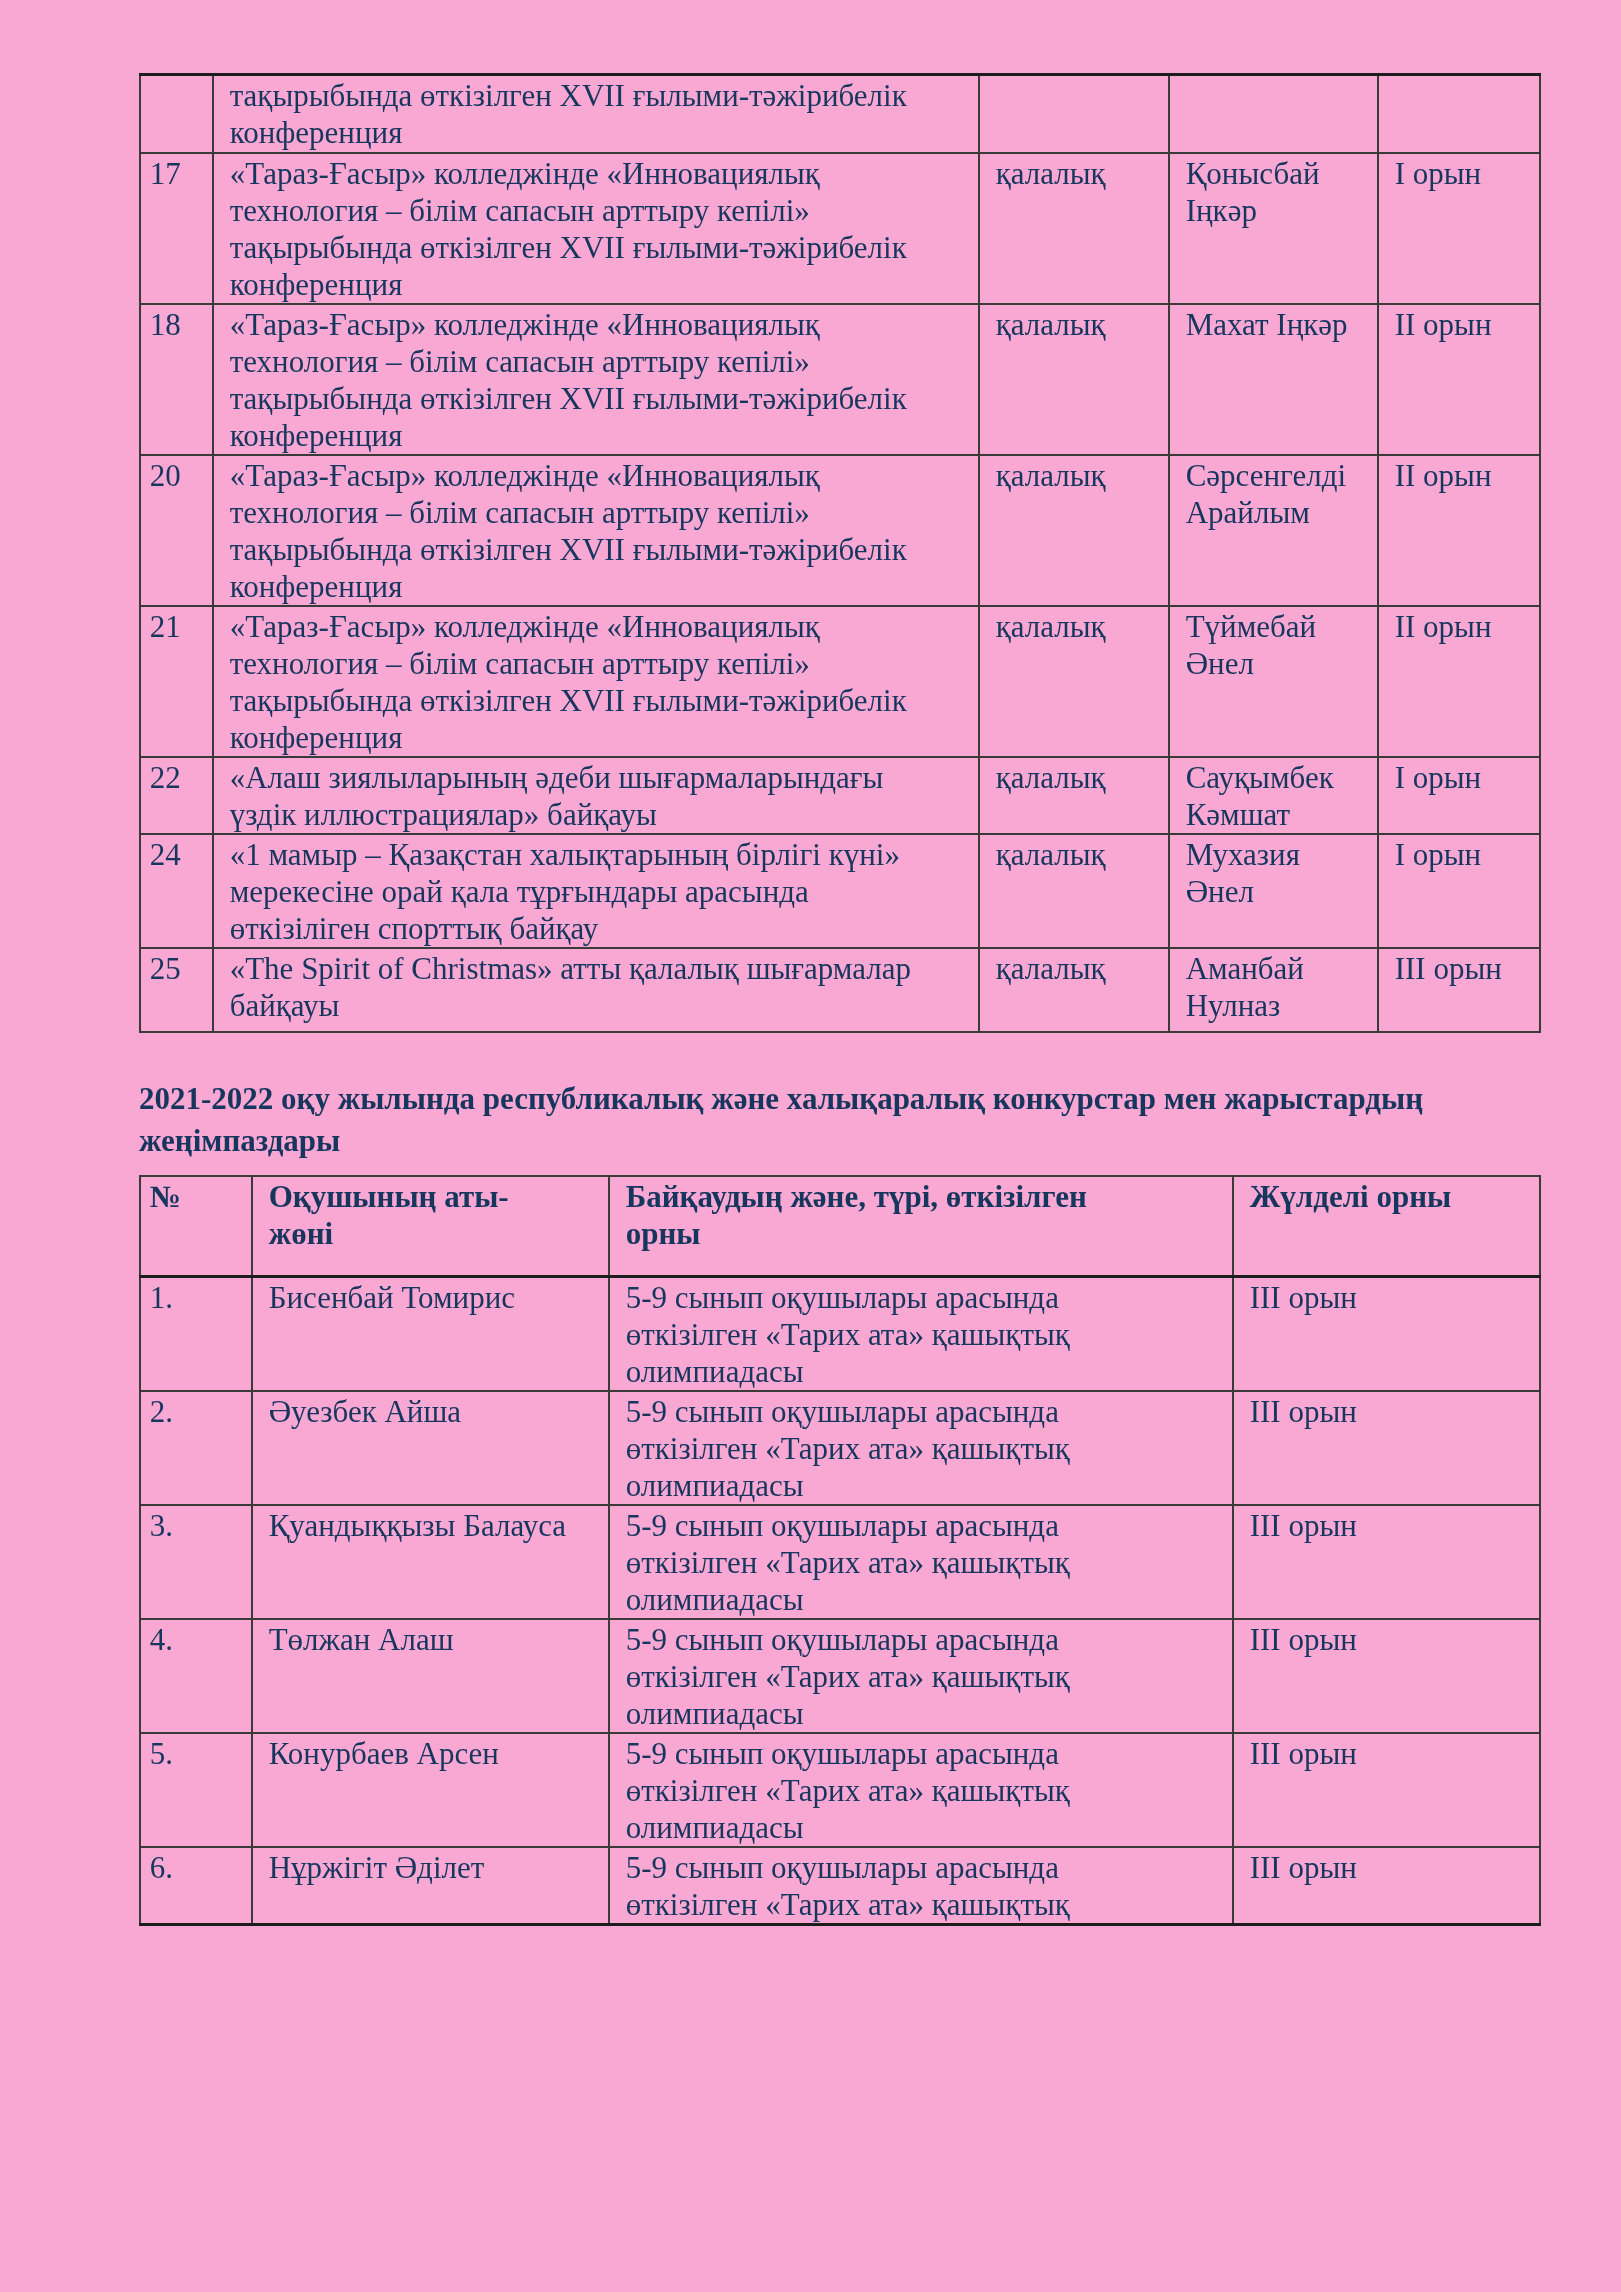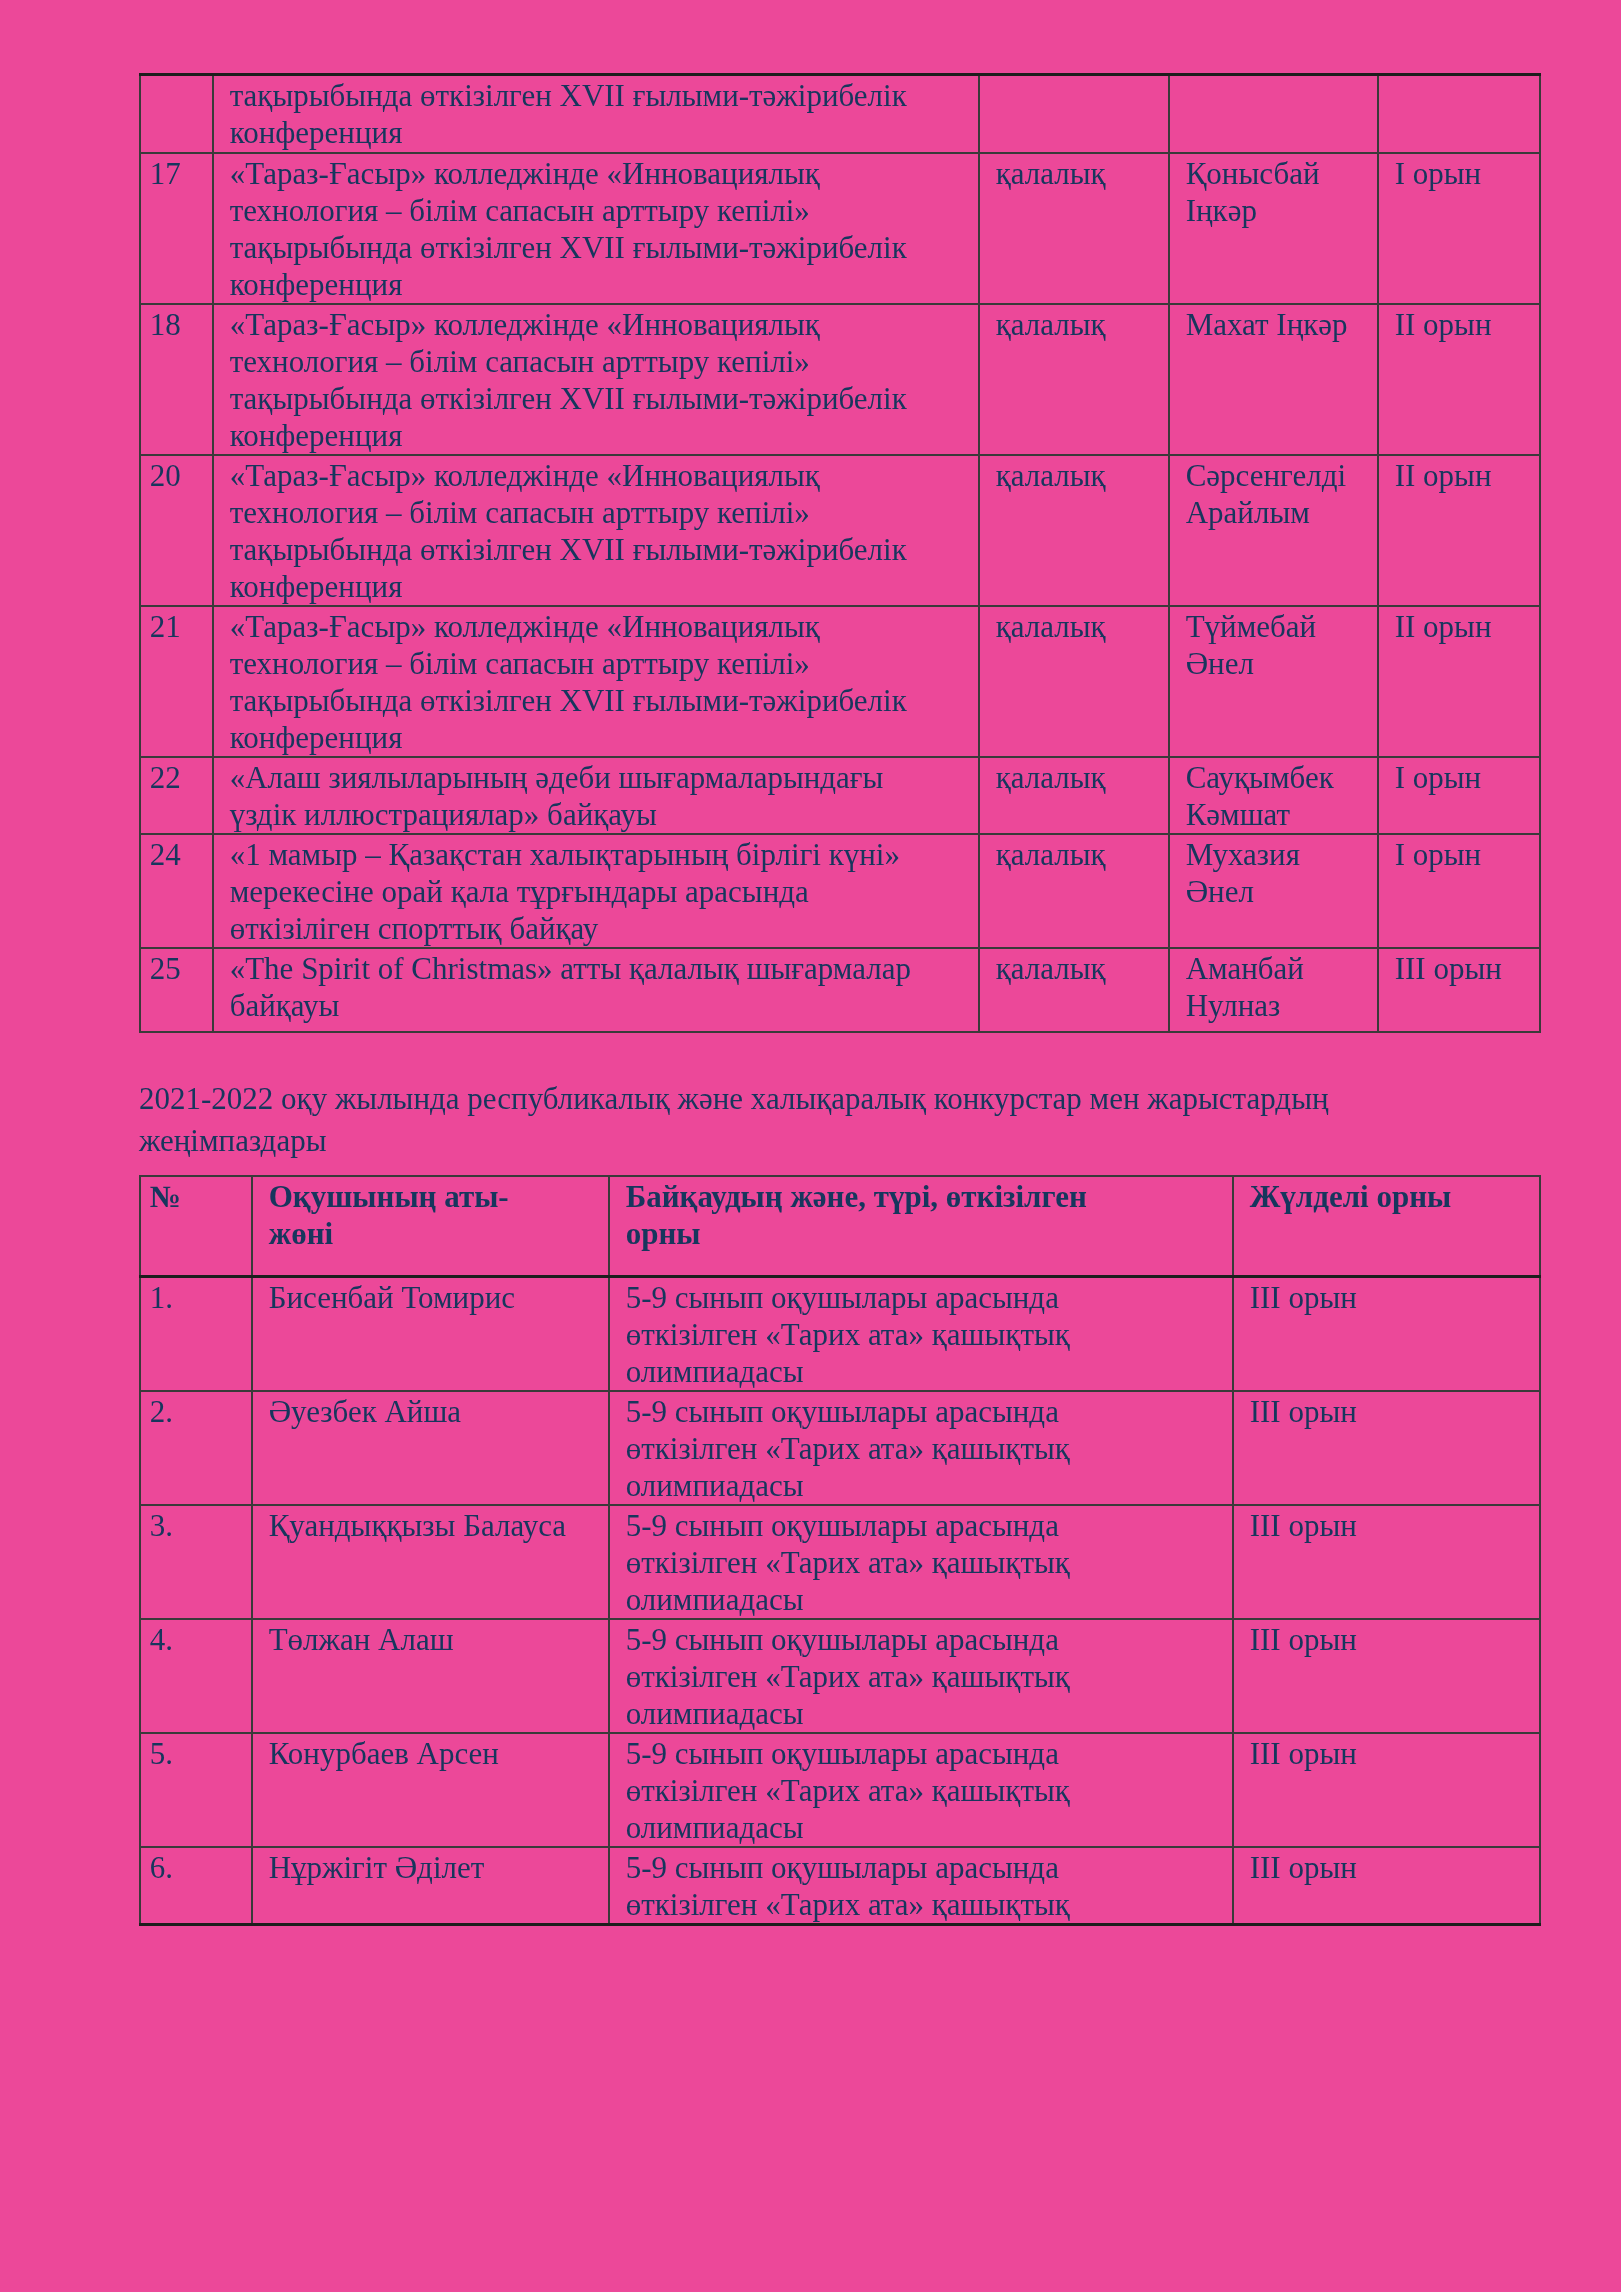--- a/index.html
+++ b/index.html
@@ -5,21 +5,21 @@
   html,body{margin:0;padding:0;}
   body{
     width:1621px;height:2293px;
     background:#ffffff;
     font-family:"Liberation Serif", serif;
     color:#17365D;
   }
   .doc{
     position:relative;
     width:1621px;height:2293px;
-    background:#ec4899;
+    background:#f9a8d4;
     overflow:hidden;
   }
   table{
     border-collapse:collapse;
     table-layout:fixed;
     margin-left:139px;
     width:1400px;
   }
   td,th{
     vertical-align:top;
@@ -49,20 +49,21 @@
   .h104{height:84px}
   .hHead{height:100px}
   .hRow2{height:114px}
   .hRow2cut{height:74px}
   .section-title{
     margin:45px 0 0 139px;
     width:1400px;
     font-size:31px;
     line-height:42px;
     white-space:pre-line;
+    font-weight:bold;
   }
 </style>
 </head>
 <body>
 
 <div class="doc">
 
   <table class="t1">
     <colgroup>
       <col style="width:73px">

